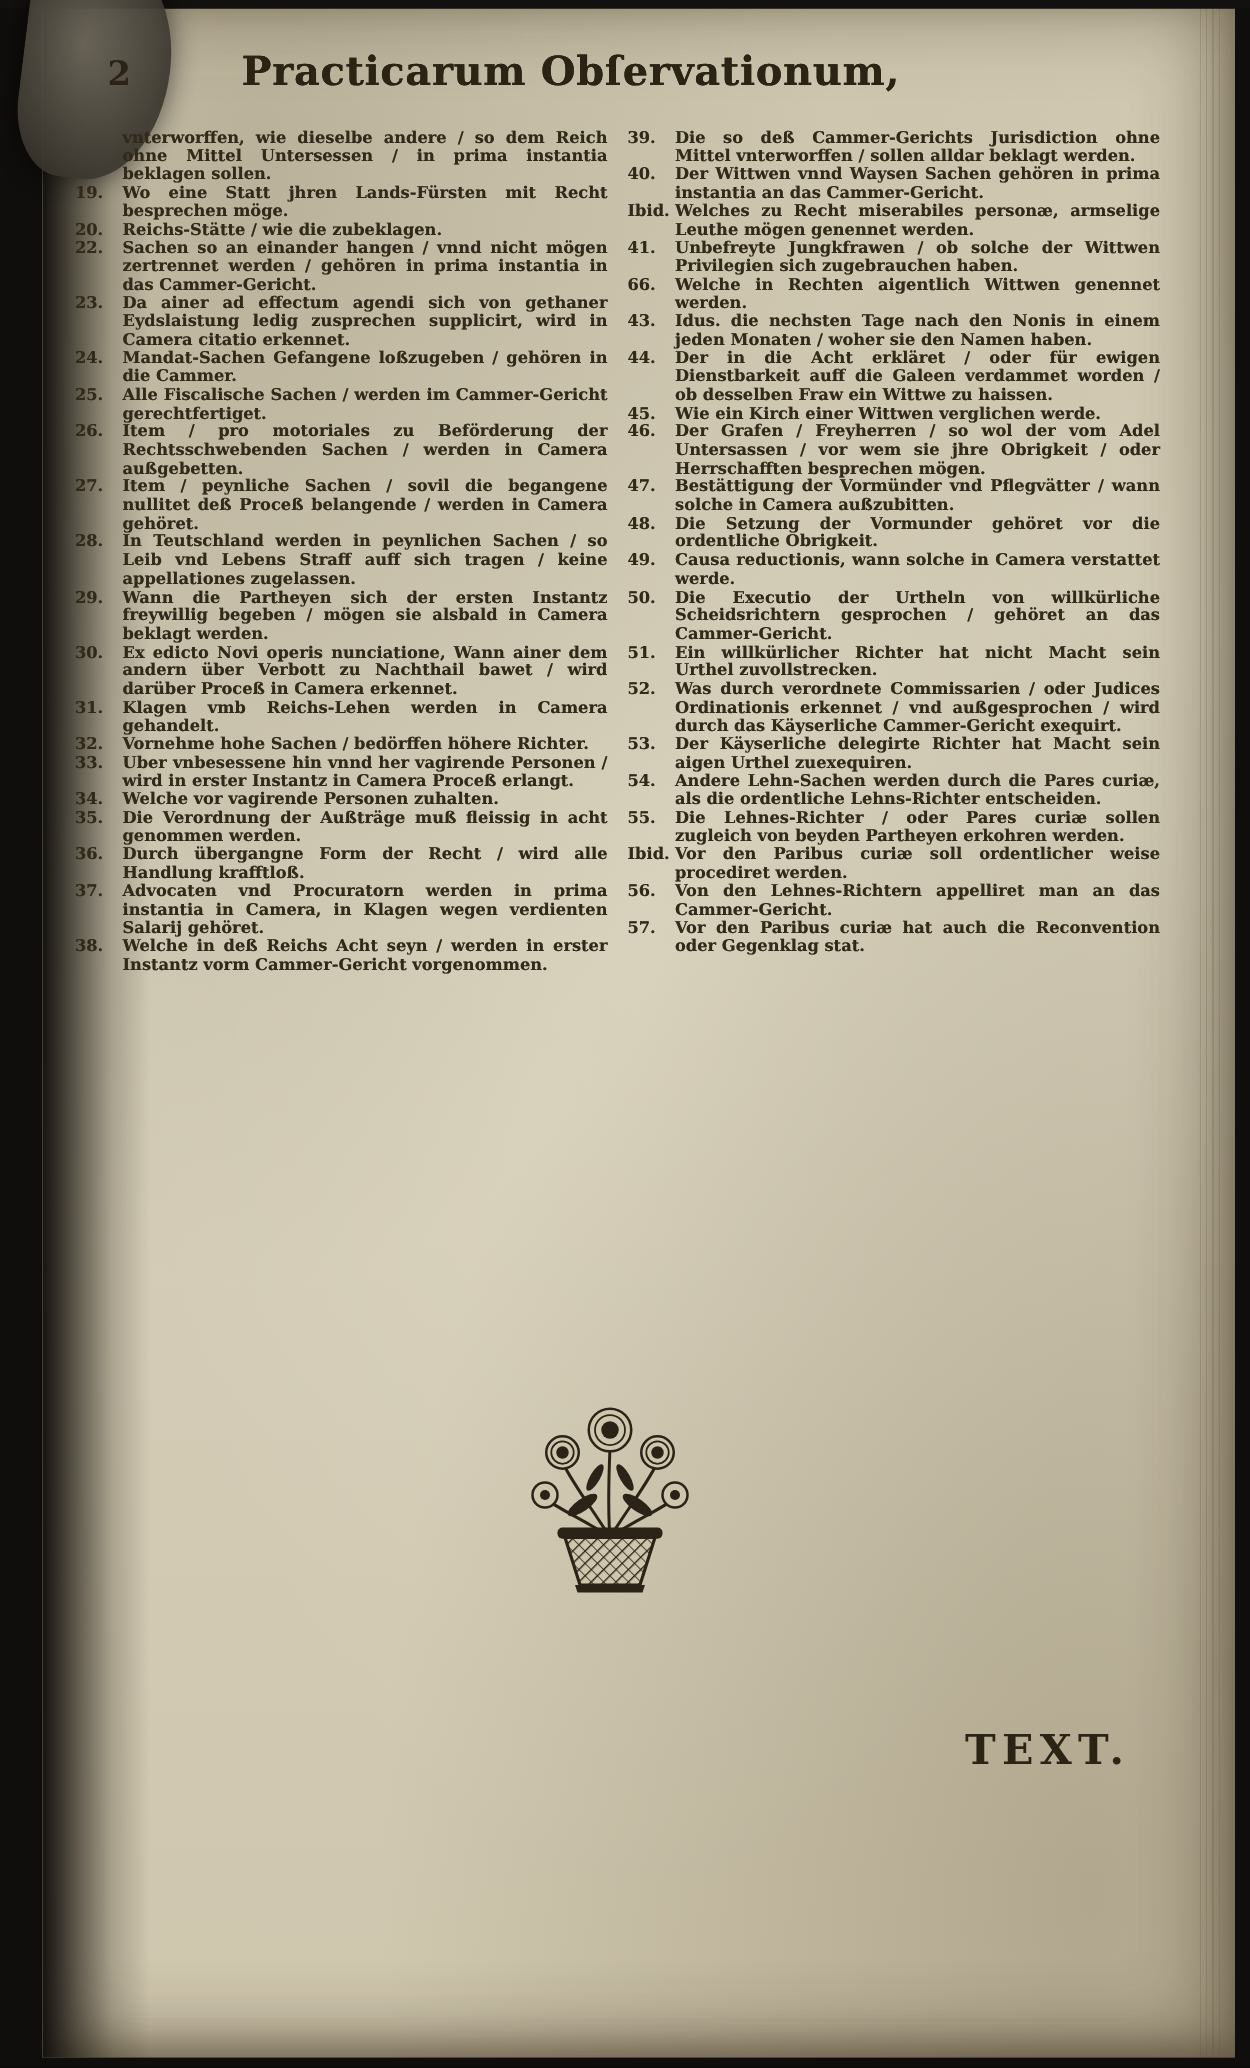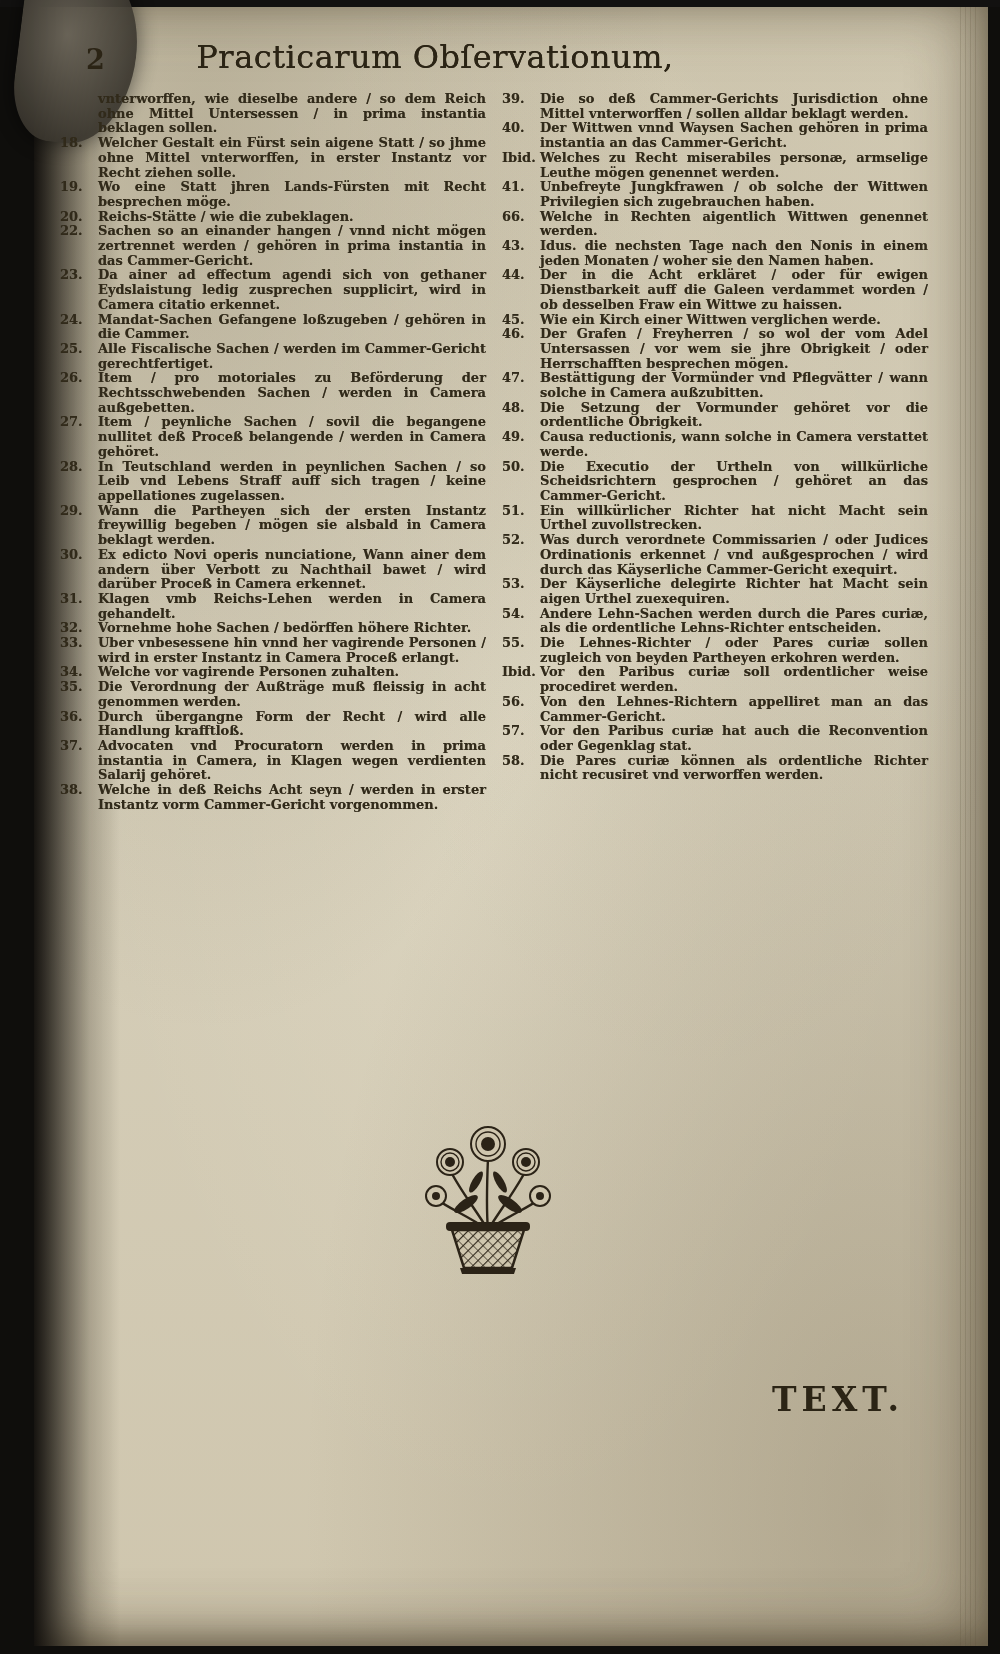--- a/index.html
+++ b/index.html
@@ -40,27 +40,27 @@
     transform:rotate(7deg);
     box-shadow:0 0 22px rgba(0,0,0,.6);
     opacity:.92;
   }
   .top-strip{position:absolute;left:0;top:0;width:100%;height:7px;background:#121110;}
   .ink{color:#2e2718;}
   .page-number{
     position:absolute;left:86px;top:44px;font-size:27px;font-weight:700;color:#2b2415;
   }
   .title{
-    position:absolute;left:150px;top:38px;width:570px;text-align:center;
-    font-size:32px;font-weight:400;letter-spacing:.5px;color:#2b2415;
+    position:absolute;left:150px;top:38px;width:570px;text-align:right;
+    font-size:32px;font-weight:700;letter-spacing:.5px;color:#2b2415;
     text-shadow:0 0 .5px #2b2415;
     white-space:nowrap;
   }
   .cols{
-    position:absolute;left:60px;top:92px;width:880px;display:flex;gap:16px;
+    position:absolute;left:60px;top:104px;width:880px;display:flex;gap:16px;
   }
   .col{width:426px;}
   .entry{
     font-size:13px;font-weight:700;line-height:14.7px;color:#312a1a;
     padding-left:38px;text-align:justify;
     text-shadow:0 0 .4px rgba(49,42,26,.55);
   }
   .entry .label{display:inline-block;width:38px;margin-left:-38px;vertical-align:top;}
   .ornament{position:absolute;left:408px;top:1112px;width:160px;height:168px;}
   .catchword{
@@ -76,21 +76,20 @@
   <div class="top-strip"></div>
   <div class="corner-dark"></div>
 
   <div class="page-number ink">2</div>
   <div class="title ink">Practicarum Obſervationum,</div>
 
   <div class="cols">
     <div class="col" id="col-left">
   <div class="entry"><span class="label"></span><span class="etext">vnterworffen, wie dieselbe andere / so dem Reich ohne Mittel Untersessen / in prima instantia beklagen sollen.</span></div>
 
-  <div class="entry"><span class="label">18.</span><span class="etext">Welcher Gestalt ein Fürst sein aigene Statt / so jhme ohne Mittel vnterworffen, in erster Instantz vor Recht ziehen solle.</span></div>
 
 
   <div class="entry"><span class="label">19.</span><span class="etext">Wo eine Statt jhren Lands-Fürsten mit Recht besprechen möge.</span></div>
 
   <div class="entry"><span class="label">20.</span><span class="etext">Reichs-Stätte / wie die zubeklagen.</span></div>
 
 
   <div class="entry"><span class="label">22.</span><span class="etext">Sachen so an einander hangen / vnnd nicht mögen zertrennet werden / gehören in prima instantia in das Cammer-Gericht.</span></div>
 
   <div class="entry"><span class="label">23.</span><span class="etext">Da ainer ad effectum agendi sich von gethaner Eydslaistung ledig zusprechen supplicirt, wird in Camera citatio erkennet.</span></div>
@@ -161,21 +160,20 @@
   <div class="entry"><span class="label">54.</span><span class="etext">Andere Lehn-Sachen werden durch die Pares curiæ, als die ordentliche Lehns-Richter entscheiden.</span></div>
 
   <div class="entry"><span class="label">55.</span><span class="etext">Die Lehnes-Richter / oder Pares curiæ sollen zugleich von beyden Partheyen erkohren werden.</span></div>
 
   <div class="entry"><span class="label">Ibid.</span><span class="etext">Vor den Paribus curiæ soll ordentlicher weise procediret werden.</span></div>
 
   <div class="entry"><span class="label">56.</span><span class="etext">Von den Lehnes-Richtern appelliret man an das Cammer-Gericht.</span></div>
 
   <div class="entry"><span class="label">57.</span><span class="etext">Vor den Paribus curiæ hat auch die Reconvention oder Gegenklag stat.</span></div>
 
-  <div class="entry"><span class="label">58.</span><span class="etext">Die Pares curiæ können als ordentliche Richter nicht recusiret vnd verworffen werden.</span></div>
 </div>
   </div>
 
   <div class="ornament">
     <svg viewBox="0 0 160 168" width="160" height="168" aria-hidden="true">
       <defs>
         <pattern id="hatch" width="7" height="7" patternUnits="userSpaceOnUse" patternTransform="rotate(45)">
           <rect width="7" height="7" fill="#cfc6ae"></rect>
           <line x1="0" y1="0" x2="0" y2="7" stroke="#2b2317" stroke-width="2.2"></line>
         </pattern>

